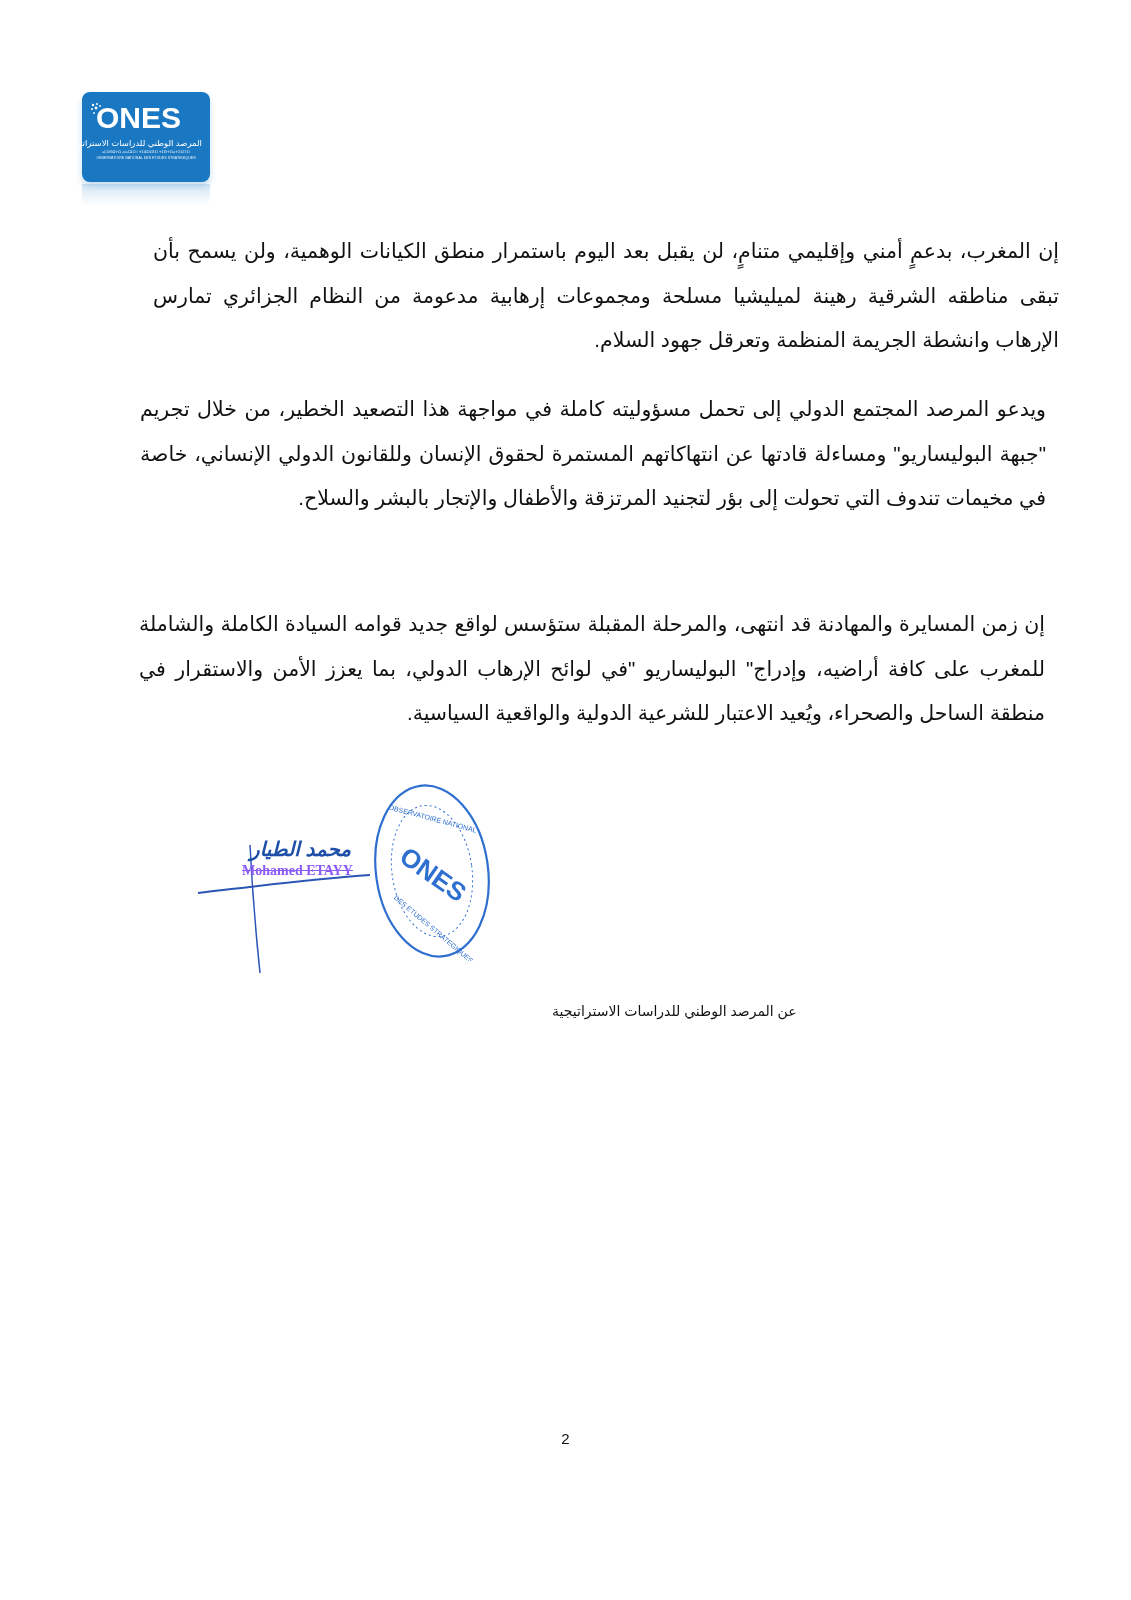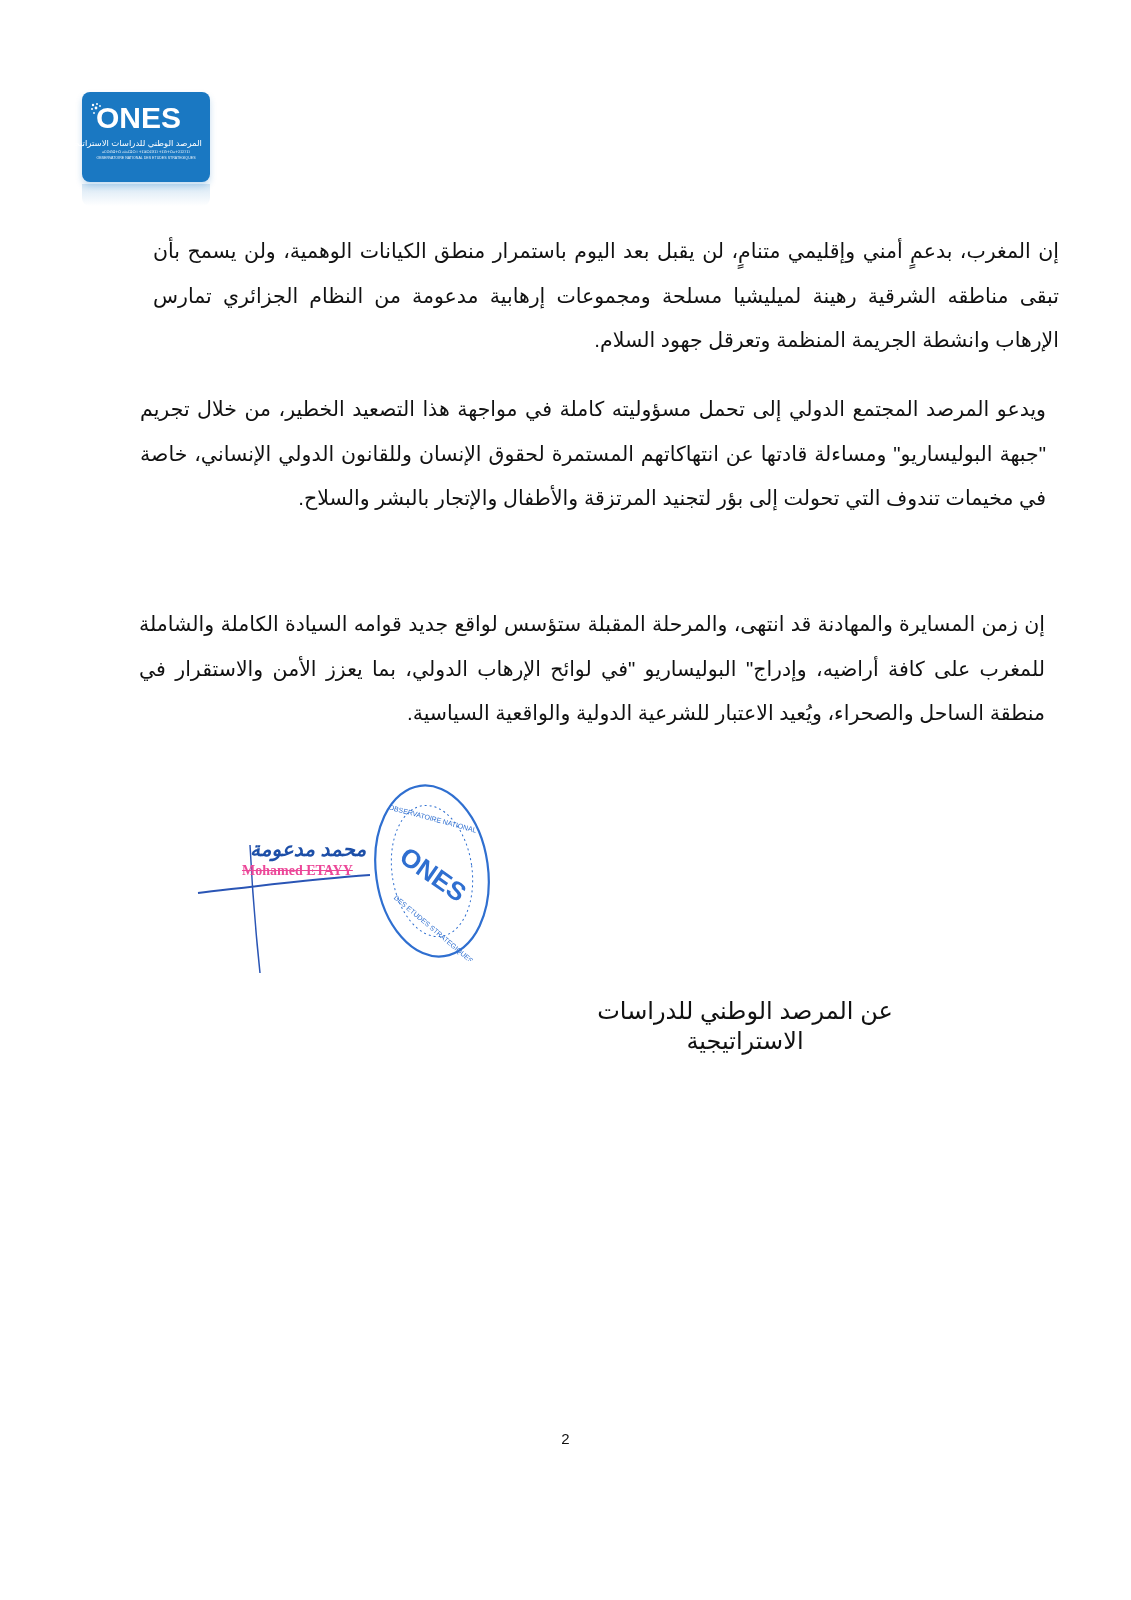--- a/index.html
+++ b/index.html
@@ -44,28 +44,28 @@
     .para-2 { top: 384px; }
     .para-3 { top: 600px; }
 
     .signature-area { position: absolute; left: 190px; top: 775px; width: 320px; height: 205px; }
     .sig-ar {
       position: absolute; left: 60px; top: 62px; font-size: 20px; font-weight: bold;
       color: #1d4fa8; direction: rtl; font-style: italic;
     }
     .sig-en {
       position: absolute; left: 52px; top: 88px; font-size: 14px; font-weight: bold;
-      color: #ec4899; font-family: "Liberation Serif", serif; text-decoration: line-through;
+      color: #8b5cf6; font-family: "Liberation Serif", serif; text-decoration: line-through;
     }
     .sig-stroke { position: absolute; left: 0; top: 0; }
     .stamp { position: absolute; left: 182px; top: 6px; width: 120px; height: 180px; }
 
     .closing {
-      position: absolute; left: 540px; width: 410px; top: 996px; direction: rtl;
-      text-align: center; font-size: 24px; line-height: 30px;
+      position: absolute; left: 552px; width: 410px; top: 996px; direction: rtl;
+      text-align: left; font-size: 14px; line-height: 30px;
     }
     .page-number {
       position: absolute; left: 0; width: 1131px; top: 1430px; text-align: center;
       font-size: 15px; font-family: "Liberation Sans", sans-serif;
     }
   </style>
 </head>
 <body>
 
 <div class="logo">
@@ -86,21 +86,21 @@
 
 <p class="body-text para-1" style="margin:16px">إن المغرب، بدعمٍ أمني وإقليمي متنامٍ، لن يقبل بعد اليوم باستمرار منطق الكيانات الوهمية، ولن يسمح بأن تبقى مناطقه الشرقية رهينة لميليشيا مسلحة ومجموعات إرهابية مدعومة من النظام الجزائري تمارس الإرهاب وانشطة الجريمة المنظمة وتعرقل جهود السلام.</p>
 <p class="body-text para-2" style="margin:3px">ويدعو المرصد المجتمع الدولي إلى تحمل مسؤوليته كاملة في مواجهة هذا التصعيد الخطير، من خلال تجريم "جبهة البوليساريو" ومساءلة قادتها عن انتهاكاتهم المستمرة لحقوق الإنسان وللقانون الدولي الإنساني، خاصة في مخيمات تندوف التي تحولت إلى بؤر لتجنيد المرتزقة والأطفال والإتجار بالبشر والسلاح.</p>
 <p class="body-text para-3" style="margin:2px">إن زمن المسايرة والمهادنة قد انتهى، والمرحلة المقبلة ستؤسس لواقع جديد قوامه السيادة الكاملة والشاملة للمغرب على كافة أراضيه، وإدراج" البوليساريو "في لوائح الإرهاب الدولي، بما يعزز الأمن والاستقرار في منطقة الساحل والصحراء، ويُعيد الاعتبار للشرعية الدولية والواقعية السياسية.</p>
 
 <div class="signature-area">
   <svg class="sig-stroke" width="320" height="205">
     <path d="M8 118 C 60 112, 120 104, 180 100" stroke="#2a55b5" stroke-width="2" fill="none"></path>
     <path d="M60 70 C 62 110, 66 160, 70 198" stroke="#2a55b5" stroke-width="1.5" fill="none"></path>
   </svg>
-  <div class="sig-ar">محمد مدعومة</div>
+  <div class="sig-ar">محمد الطيار</div>
   <div class="sig-en">Mohamed ETAYY</div>
 
   <svg class="stamp" viewBox="0 0 120 180">
     <ellipse cx="60" cy="90" rx="56" ry="86" fill="none" stroke="#2f6fd0" stroke-width="2.2" transform="rotate(-8 60 90)"></ellipse>
     <ellipse cx="60" cy="90" rx="40" ry="66" fill="none" stroke="#2f6fd0" stroke-width="1" stroke-dasharray="2 3" transform="rotate(-8 60 90)"></ellipse>
     <text x="60" y="102" text-anchor="middle" font-family="Liberation Sans, sans-serif" font-weight="bold" font-size="26" fill="#2f6fd0" transform="rotate(35 60 95)">ONES</text>
     <text x="60" y="40" text-anchor="middle" font-family="Liberation Sans, sans-serif" font-size="7" fill="#2f6fd0" transform="rotate(15 60 40)">OBSERVATOIRE NATIONAL</text>
     <text x="60" y="150" text-anchor="middle" font-family="Liberation Sans, sans-serif" font-size="7" fill="#2f6fd0" transform="rotate(40 60 150)">DES ETUDES STRATEGIQUES</text>
   </svg>
 </div>

